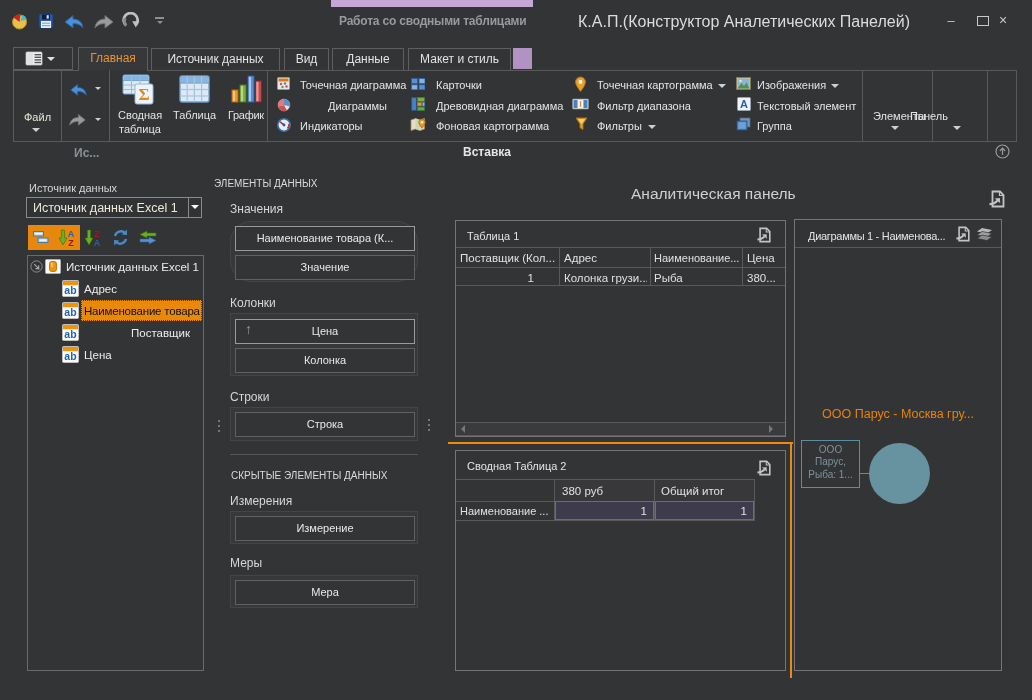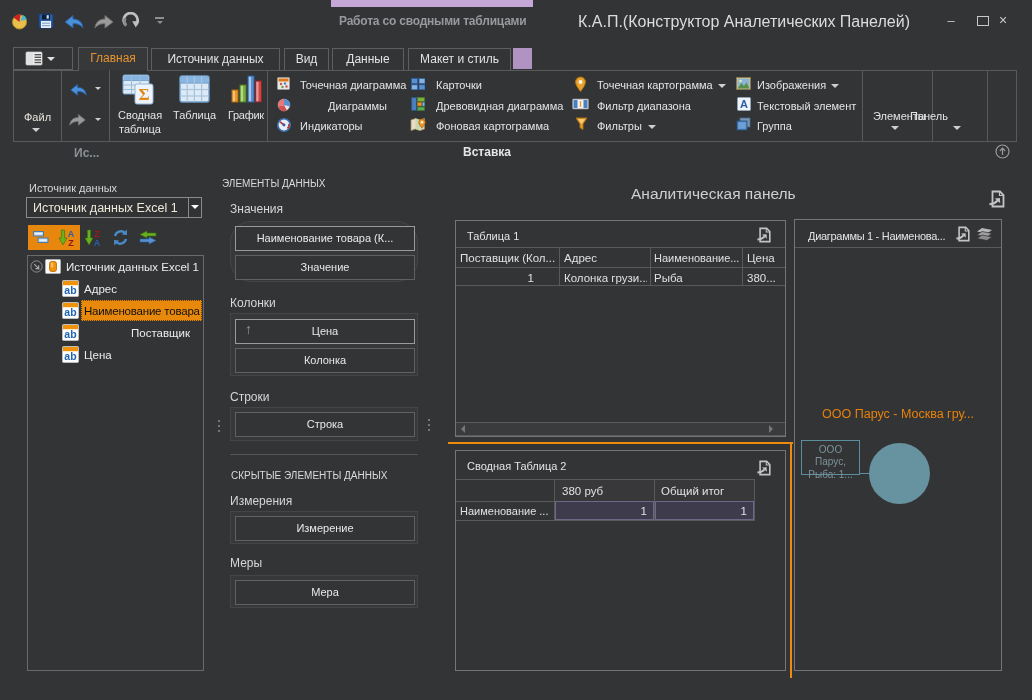--- a/index.html
+++ b/index.html
@@ -333,21 +333,21 @@
   <text x="8.5" y="13.5" font-size="10.5" font-weight="bold" fill="#1e64b4" text-anchor="middle" font-family="Liberation Sans,sans-serif">ab</text>
 </svg>
 <div class="abs" style="left:84px;top:327px;font-size:11.5px;color:#ececec;white-space:nowrap;margin-left:47px;">Поставщик</div>
 <svg class="abs" style="left:62px;top:346px;" width="17" height="17" viewBox="0 0 17 17">
   <rect x="0.5" y="0.5" width="16" height="16" rx="1" fill="#fdfdfd" stroke="#c8c8c8" stroke-width="0.8"></rect>
   <rect x="1" y="1" width="15" height="4.2" fill="#f0920a"></rect>
   <text x="8.5" y="13.5" font-size="10.5" font-weight="bold" fill="#1e64b4" text-anchor="middle" font-family="Liberation Sans,sans-serif">ab</text>
 </svg>
 <div class="abs" style="left:84px;top:349px;font-size:11.5px;color:#ececec;white-space:nowrap;">Цена</div>
 
-<div class="mplbl" style="left:222px;top:178px;font-size:10px;color:#dadada;">ЭЛЕМЕНТЫ ДАННЫХ</div>
+<div class="mplbl" style="left:214px;top:178px;font-size:10px;color:#dadada;">ЭЛЕМЕНТЫ ДАННЫХ</div>
 <div class="mplbl" style="left:230px;top:202px;">Значения</div>
 <div class="dropzone" style="left:230px;top:221px;width:188px;height:61px;border-radius:21px;">
   <div class="slotbtn filled" style="top:4px;">Наименование товара (К...</div>
   <div class="slotbtn" style="top:33px;">Значение</div>
 </div>
 <div class="mplbl" style="left:230px;top:296px;">Колонки</div>
 <div class="dropzone" style="left:230px;top:313px;width:188px;height:63px;">
   <div class="slotbtn filled" style="top:5px;">Цена</div>
   <div class="abs" style="left:14px;top:7px;color:#9a9a9a;font-size:14px;">↑</div>
   <div class="slotbtn" style="top:34px;">Колонка</div>
@@ -442,16 +442,16 @@
   <path d="M10.5 1.5 L10.5 5.5 L14.5 5.5" fill="none" stroke="#c4c4c4" stroke-width="1.2"></path>
   <path d="M0.5 14.2 C3.5 14.2 6 13.5 8.5 10.5" fill="none" stroke="#c4c4c4" stroke-width="2.2"></path>
   <path d="M5.8 8.2 L11 8.2 L11 13.4 Z" fill="#c4c4c4" transform="rotate(-4 8.5 10)"></path>
 </svg>
     <svg class="abs" style="left:181px;top:7px;" width="17" height="14" viewBox="0 0 17 14">
   <path d="M1 4.5 L6 1 L16 3 L11 6.5 Z" fill="#b8b8b8"></path>
   <path d="M1 8 L6 4.5 L16 6.5 L11 10 Z" fill="#a0a0a0" stroke="#333436" stroke-width="0.7"></path>
   <path d="M1 11.5 L6 8 L16 10 L11 13.5 Z" fill="#8c8c8c" stroke="#333436" stroke-width="0.7"></path>
 </svg>
   <div class="abs" style="left:0px;top:187px;width:206px;text-align:center;font-size:12.5px;color:#e8820a;white-space:nowrap;">ООО Парус - Москва гру...</div>
-  <div class="abs" style="left:6px;top:220px;width:59px;height:35px;border:1px solid #5b8fa0;box-sizing:border-box;font-size:10px;color:#7d939b;text-align:center;line-height:12.3px;padding-top:3px;">ООО<br>Парус,<br>Рыба: 1...</div>
+  <div class="abs" style="left:6px;top:220px;width:59px;height:48px;border:1px solid #5b8fa0;box-sizing:border-box;font-size:10px;color:#7d939b;text-align:center;line-height:12.3px;padding-top:3px;">ООО<br>Парус,<br>Рыба: 1...</div>
   <div class="abs" style="left:65px;top:253px;width:10px;height:1px;background:#5b8fa0;"></div>
   <div class="abs" style="left:74px;top:223px;width:61px;height:61px;border-radius:50%;background:#67929f;"></div>
 </div>
 
 </body></html>

